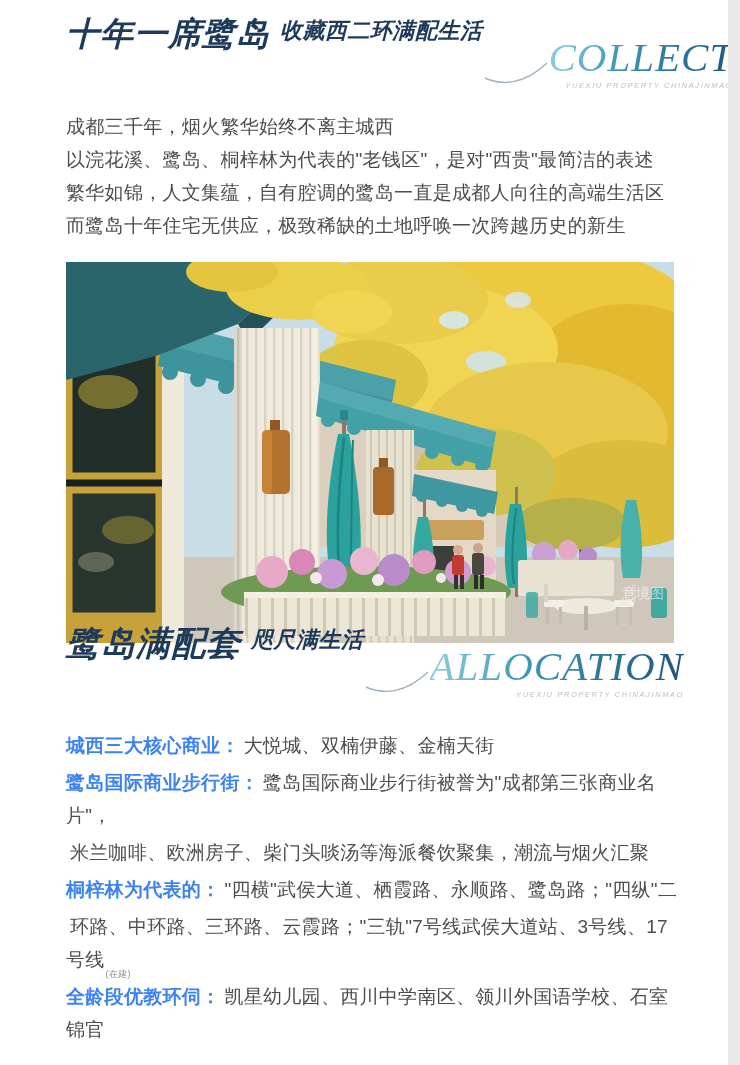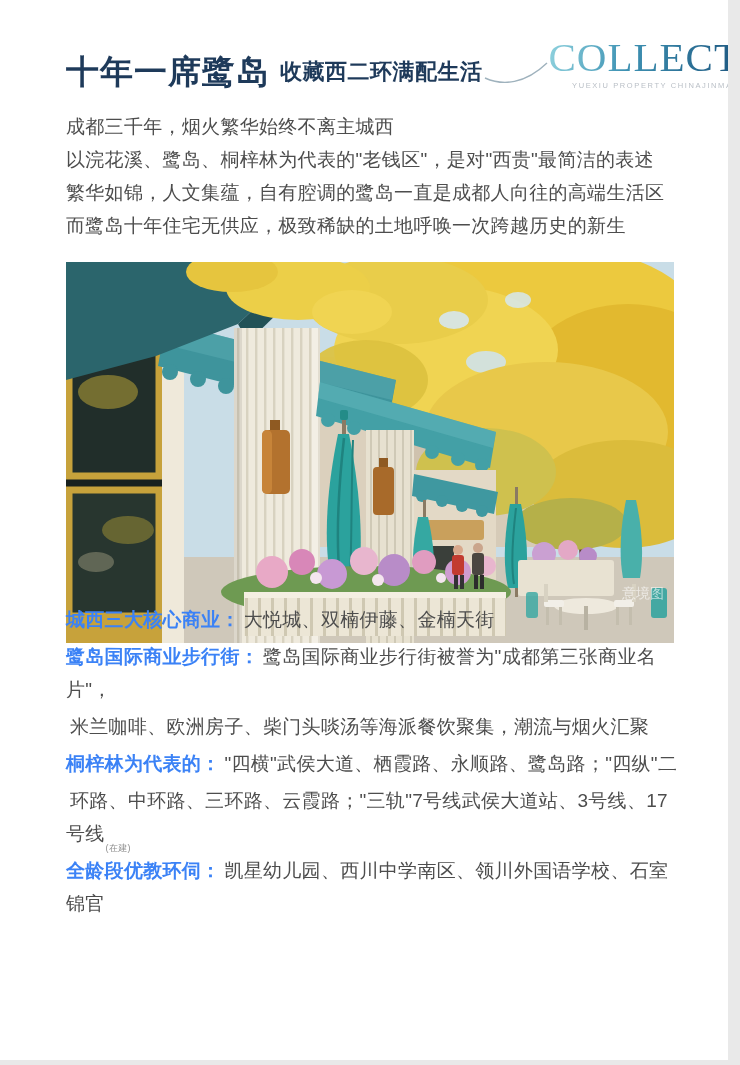--- a/index.html
+++ b/index.html
@@ -6,21 +6,21 @@
   body {
     background:#e9e9e9;
     font-family:"Liberation Sans","DejaVu Sans",sans-serif;
     -webkit-font-smoothing:antialiased;
   }
   .page {
     width:728px; min-height:1060px; background:#ffffff;
     position:relative; overflow:hidden;
   }
   
-  .header { display:flex; align-items:flex-end; padding:0 52px 0 66px; margin-top:16px; }
+  .header { display:flex; align-items:flex-start; padding:0 52px 0 66px; margin-top:16px;font-style:italic; }
   .cn-title {
     font-family:"Liberation Serif","DejaVu Serif",serif;
     font-weight:700; color:#1e3a5a; font-size:33px; letter-spacing:1px;
     line-height:1.1; white-space:nowrap;
   }
   .header2 .cn-title { font-size:34px; }
   .cn-sub {
     font-family:"Liberation Serif","DejaVu Serif",serif;
     font-weight:700; color:#1e3a5a; font-size:22px; letter-spacing:.5px;
     margin-left:10px; padding-bottom:3px; white-space:nowrap;
@@ -273,20 +273,31 @@
       <g>
         <ellipse cx="232" cy="26" rx="72" ry="32" fill="#eccf48"></ellipse>
         <ellipse cx="166" cy="10" rx="46" ry="20" fill="#e6c53e"></ellipse>
         <ellipse cx="286" cy="50" rx="40" ry="22" fill="#f0d452"></ellipse>
       </g>
 
       <text x="556" y="336" font-size="14" fill="#ffffff" opacity=".6" font-family="Liberation Sans, sans-serif">意境图</text>
     </svg>
   </div>
 
+  <div class="header header2" style="margin-top:52px;">
+    <span class="cn-title">鹭岛满配套</span>
+    <span class="cn-sub">咫尺满生活</span>
+    <svg class="swoosh" width="66" height="26" viewBox="0 0 66 26">
+      <path d="M2,19 C20,27 42,25 64,4" stroke="#9fb2bd" stroke-width="1.4" fill="none"></path>
+    </svg>
+    <span class="en-block">
+      <span class="en-word">ALLOCATION</span>
+      <span class="en-caption">YUEXIU PROPERTY CHINAJINMAO</span>
+    </span>
+  </div>
 
   <div class="alloc">
     <div class="line"><span class="lbl">城西三大核心商业：</span><span>大悦城、双楠伊藤、金楠天街</span><span class="sup"></span></div>
     <div class="line"><span class="lbl">鹭岛国际商业步行街：</span><span>鹭岛国际商业步行街被誉为"成都第三张商业名片"，</span><span class="sup"></span></div>
     <div class="line"><span class="lbl"></span><span>米兰咖啡、欧洲房子、柴门头啖汤等海派餐饮聚集，潮流与烟火汇聚</span><span class="sup"></span></div>
     <div class="line"><span class="lbl">桐梓林为代表的：</span><span>"四横"武侯大道、栖霞路、永顺路、鹭岛路；"四纵"二</span><span class="sup"></span></div>
     <div class="line"><span class="lbl"></span><span>环路、中环路、三环路、云霞路；"三轨"7号线武侯大道站、3号线、17号线</span><span class="sup">(在建)</span></div>
     <div class="line"><span class="lbl">全龄段优教环伺：</span><span>凯星幼儿园、西川中学南区、领川外国语学校、石室锦官</span><span class="sup"></span></div>
 
   </div>

